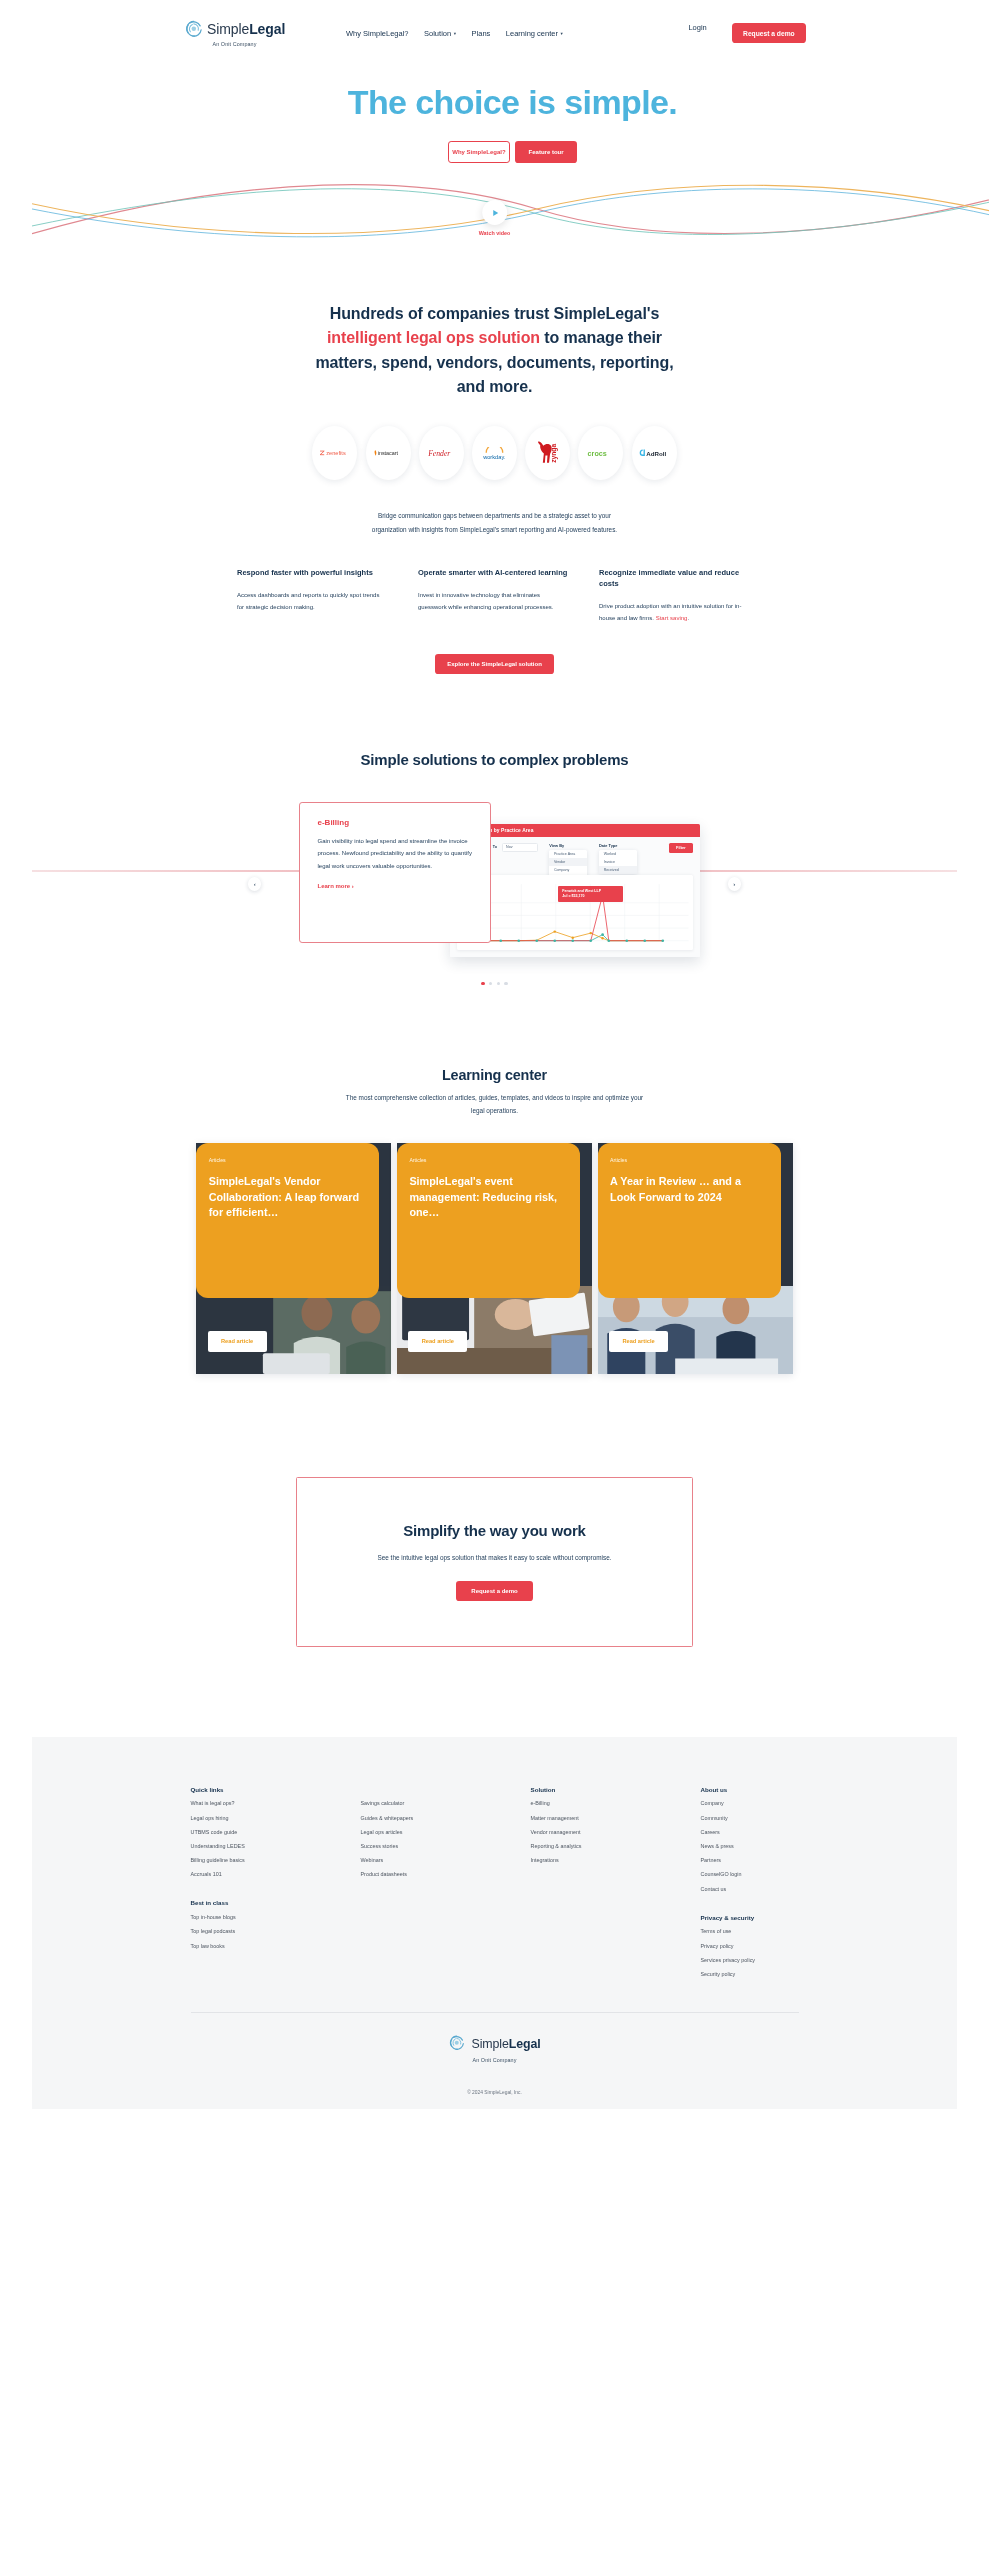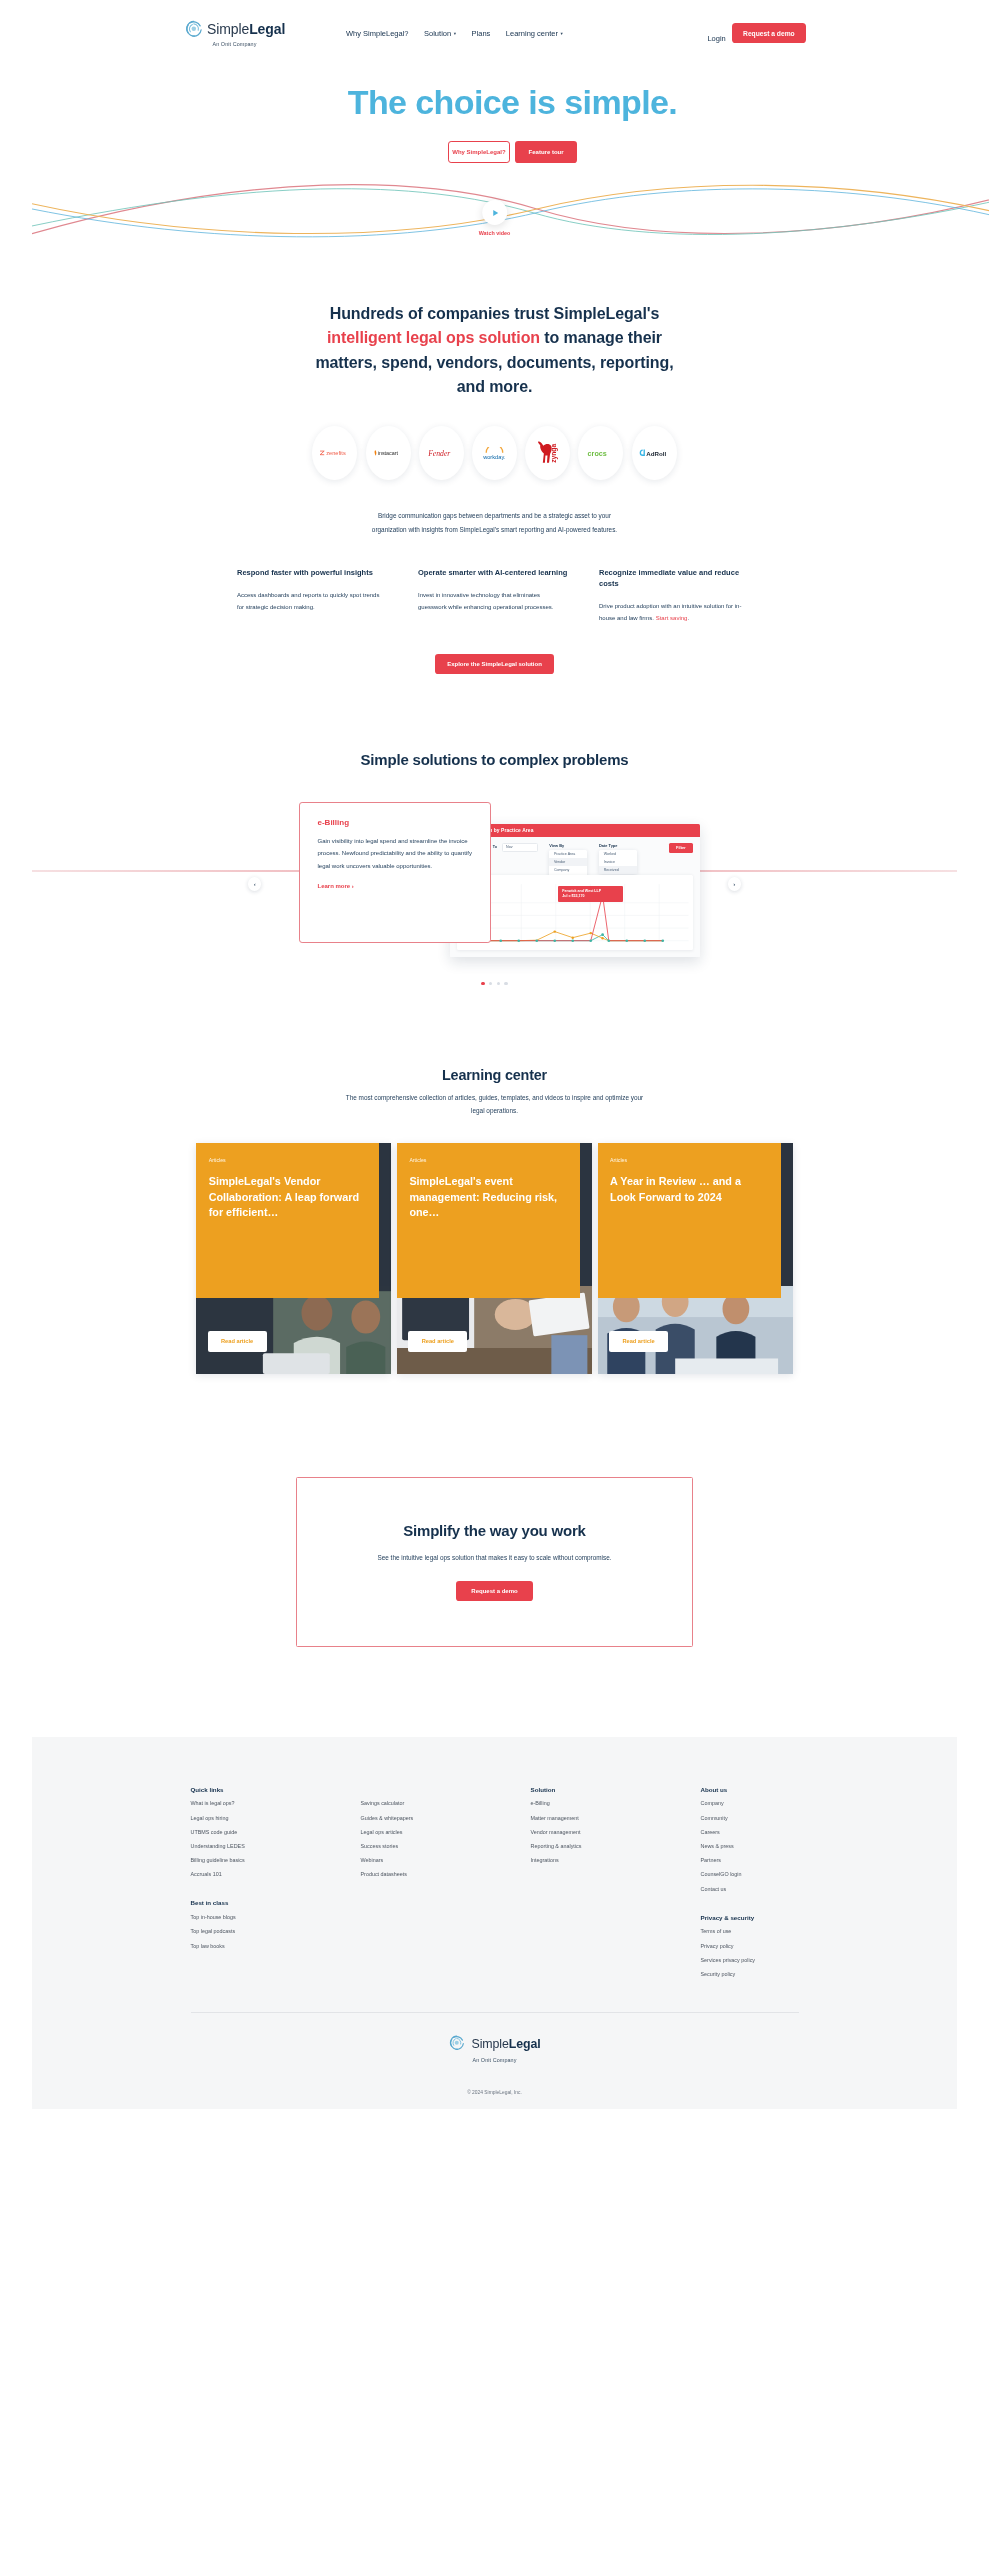--- a/index.html
+++ b/index.html
@@ -35,21 +35,21 @@
   .logo-text { font-size: 14px; letter-spacing: -0.1px; line-height:1; }
   .logo-text .lt-simple { color:#28394d; font-weight:400; }
   .logo-text .lt-legal { color:#16314d; font-weight:700; }
   .logo-sub { font-size: 5.4px; color:#3c5064; margin-top: 2.6px; letter-spacing:0.1px;}
   .nav { display: flex; align-items: center; gap: 15.5px; margin-left: 60px; }
   .nav-item {
     font-size: 7.5px; color:#16314d; cursor:pointer;
     display:flex; align-items:center; gap:2.6px; white-space:nowrap;
   }
   .caret { font-size: 4.6px; color:#16314d; opacity:.85; }
-  .header-right { margin-left:auto; display:flex; align-items:flex-end; gap: 6px;}
+  .header-right { margin-left:auto; display:flex; align-items:flex-start; gap: 25px;}
   .login-link { font-size:7.5px; color:#16314d; cursor:pointer; }
   .btn {
     display:inline-flex; align-items:center; justify-content:center;
     font-weight:700; cursor:pointer; text-align:center;
     border-radius: 3.1px; white-space:nowrap;
   }
   .btn-red { background:#e8414c; color:#fff; }
   .btn-outline-red { background:#fff; color:#e8414c; border:0.5px solid #e8414c; }
   .btn-demo { padding: 6.7px 11.3px; font-size: 6.7px; border-radius:3.6px; }
 
@@ -178,21 +178,21 @@
   .learning p { margin: 9.3px auto 0; width: 299px; font-size: 6.4px; line-height: 2.0; color:#1d3a57; }
   .cards { margin-top: 25px; display:flex; justify-content:center; gap: 5.7px; }
   .acard {
     width: 195px; height: 231px; position:relative; overflow:hidden;
     box-shadow: 0 2.1px 8.2px rgba(20,40,70,.13); text-align:left; cursor:pointer;
     background:#2b3440;
   }
   .acard-photo { position:absolute; left:0; right:0; bottom:0; height: 88px; }
   .acard-top {
     position:absolute; left:0; right:12px; top:0; height: 155px;
-    background:#eda020; padding: 14.4px 12.4px 0;
+    background:#eda020; padding: 14.4px 12.4px 0; border-radius: 12px;
   }
   .acard-kicker { font-size: 5.2px; color:#fff6e6; font-weight:400; }
   .acard-title { margin-top: 11.3px; font-size: 10.8px; line-height:1.42; font-weight:800; color:#fff; }
   .acard-btn {
     position:absolute; left: 11.3px; bottom: 21.6px; background:#fff; color:#eda020;
     font-size: 5.7px; font-weight:800; padding: 7.7px 13.4px; border-radius:2.1px; z-index:3;
   }
 
   
   .simplify { margin-top: 103px; display:flex; justify-content:center; }

